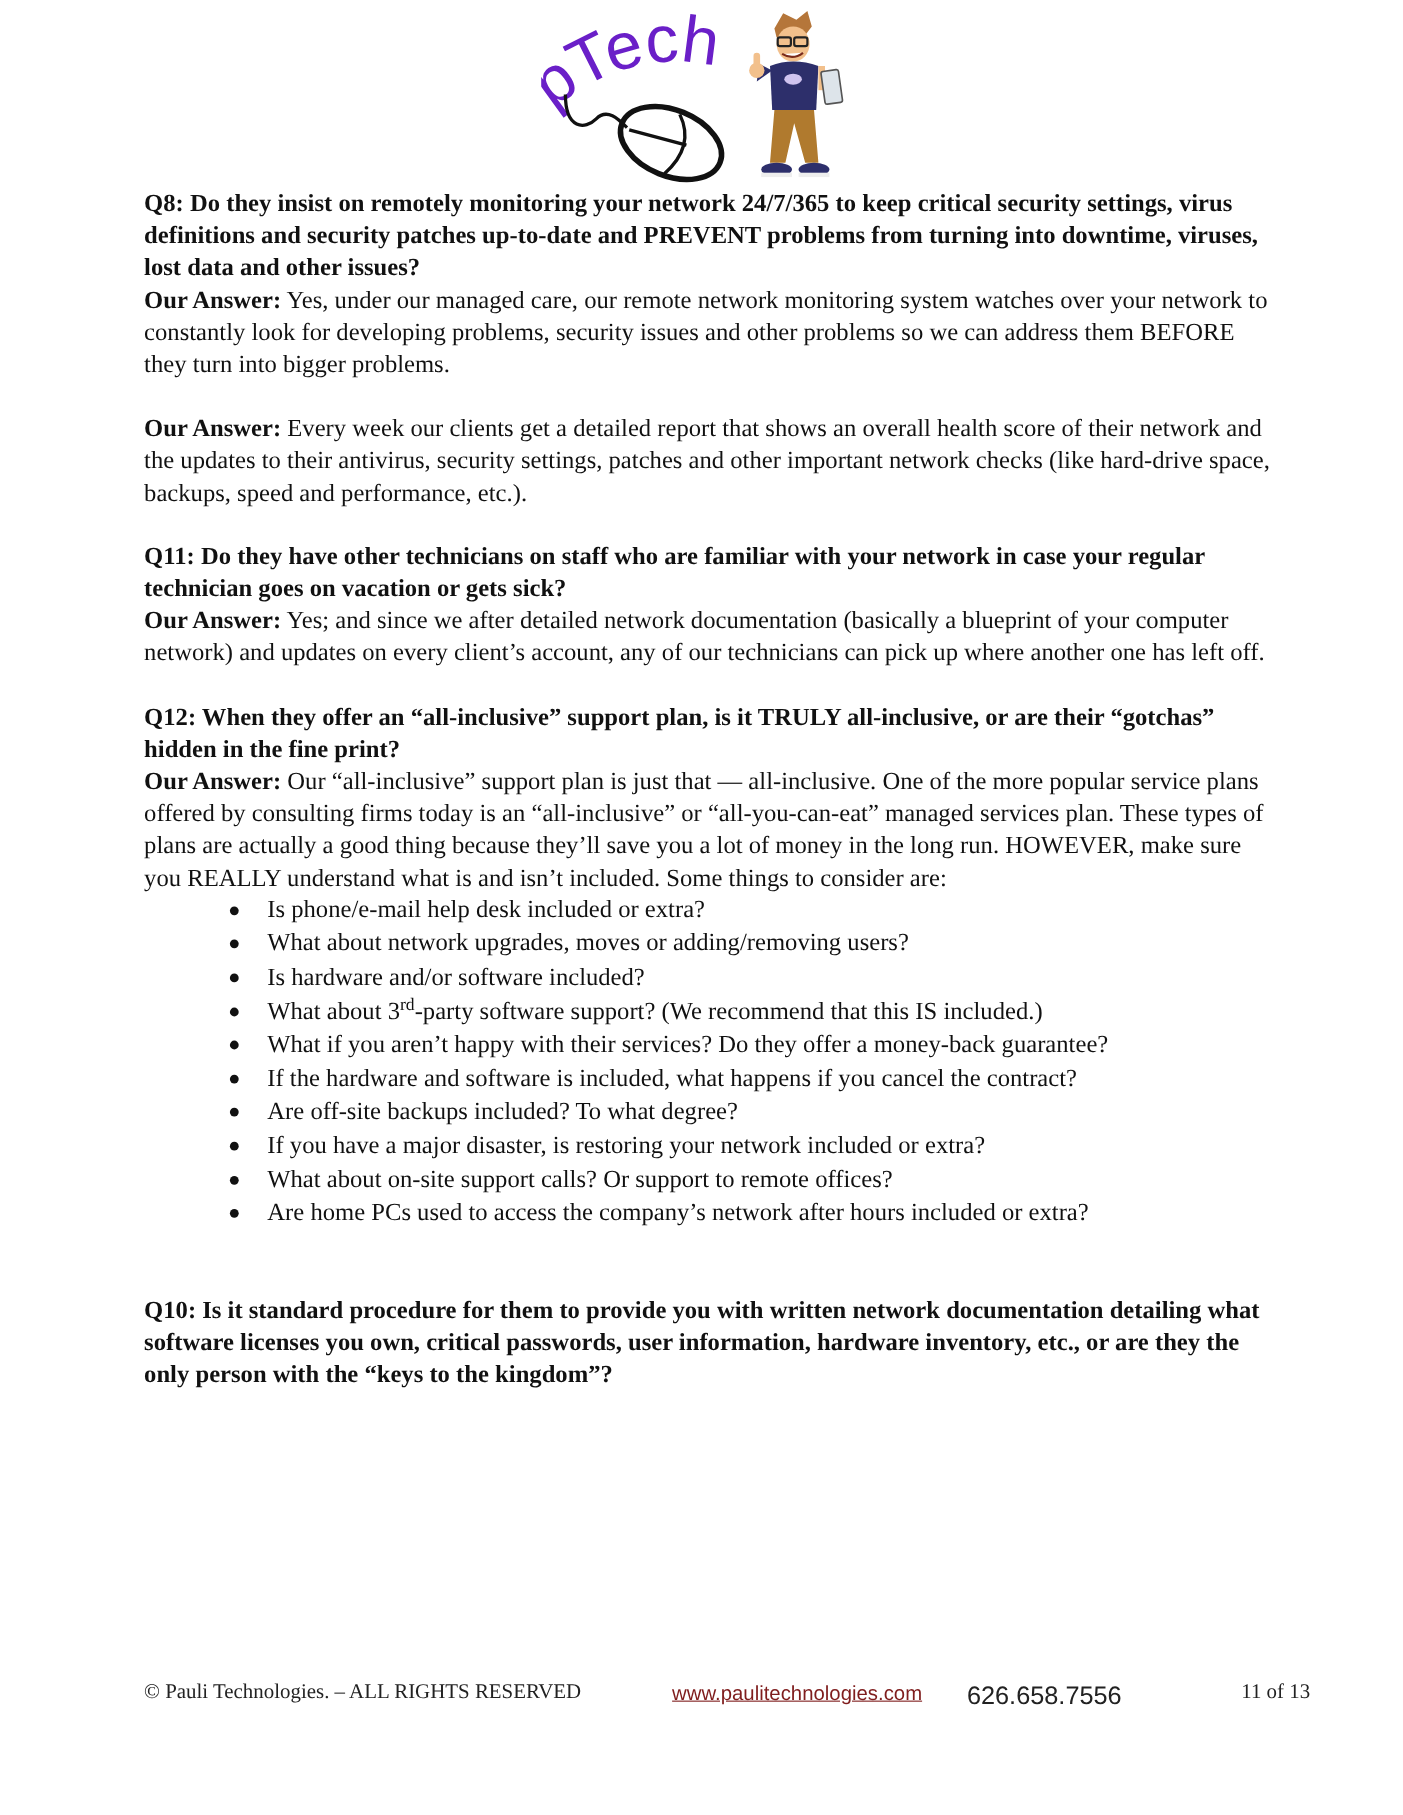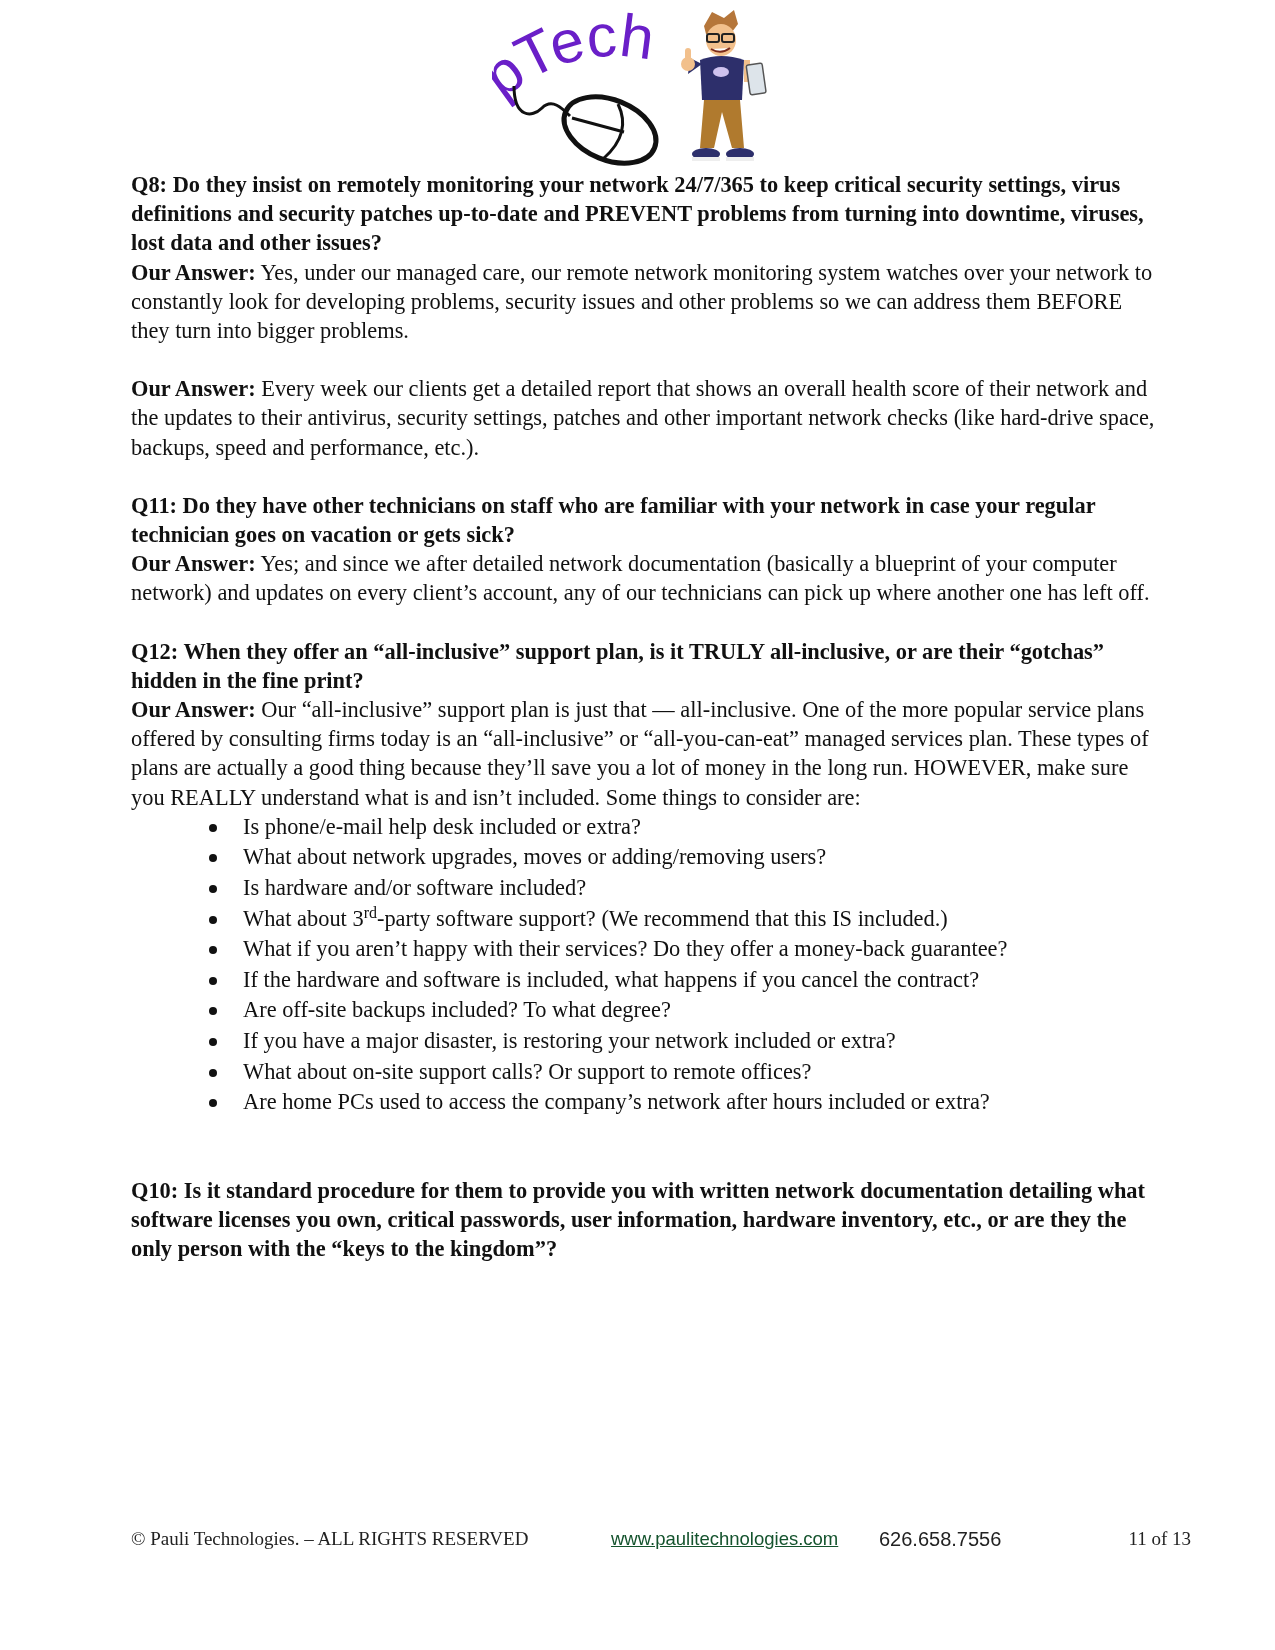--- a/index.html
+++ b/index.html
@@ -61,22 +61,22 @@
       left: 131px;
       top: 1528px;
       width: 1030px;
       font-family: "Liberation Serif", "DejaVu Serif", serif;
       font-size: 19px;
       color: #222;
       white-space: nowrap;
     }
     .footer span { position: absolute; top: 0; }
     .footer .copy { left: 0; }
-    .footer .link { left: 480px; color: #14532d; text-decoration: underline; font-family: "Liberation Sans", "DejaVu Sans", sans-serif; font-size: 18.5px; }
-    .footer .phone { left: 748px; font-family: "Liberation Sans", "DejaVu Sans", sans-serif; font-size: 20px; }
+    .footer .link { left: 480px; color: #7f1d1d; text-decoration: underline; font-family: "Liberation Sans", "DejaVu Sans", sans-serif; font-size: 18.5px; }
+    .footer .phone { left: 748px; font-family: "Liberation Sans", "DejaVu Sans", sans-serif; font-size: 23px; }
     .footer .pageno { right: -30px; }
   </style>
 </head>
 <body>
 
 <div class="page">
 
   <div class="logo">
     <svg viewBox="0 0 300 162">
 

